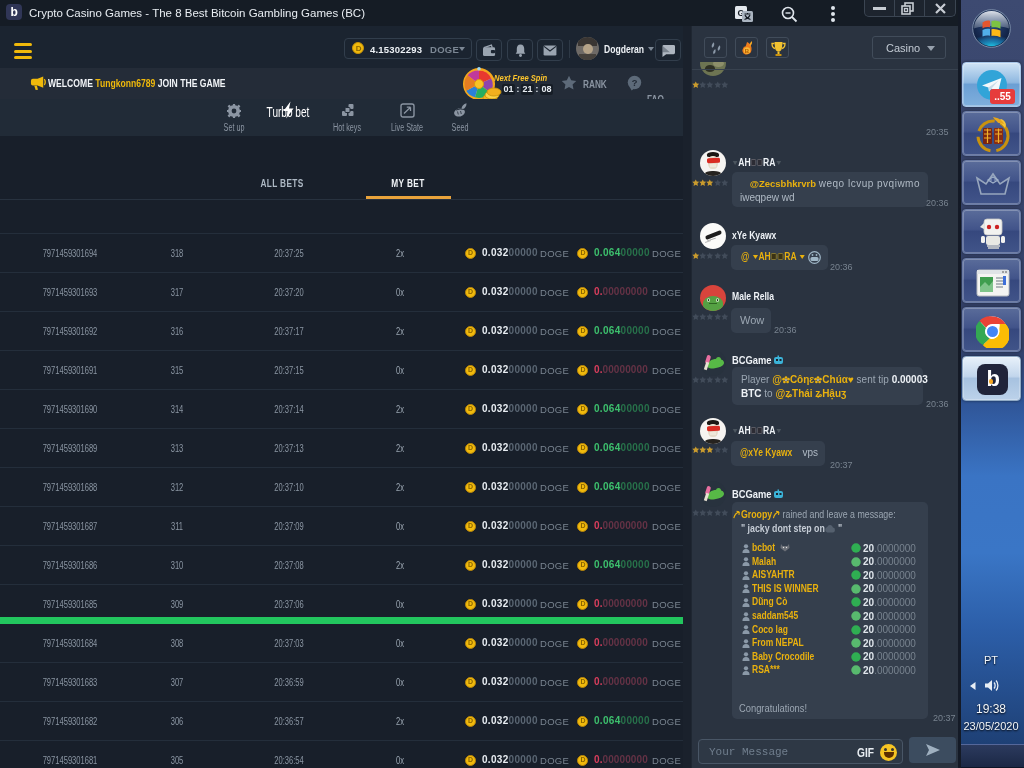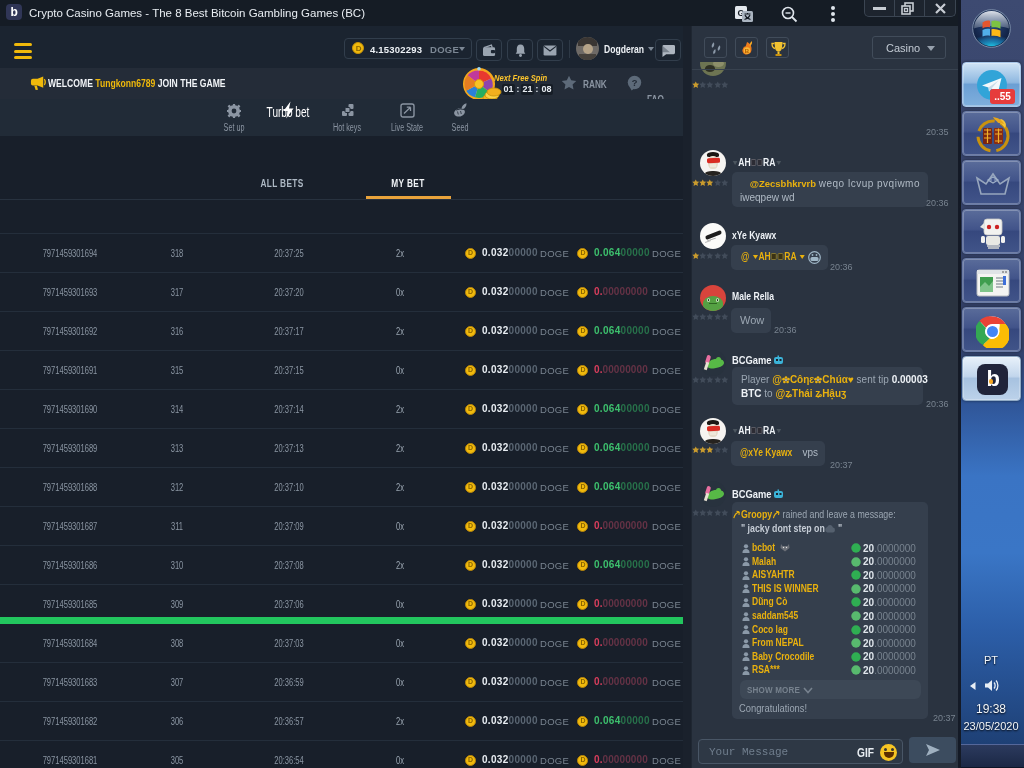--- a/index.html
+++ b/index.html
@@ -788,26 +788,20 @@
         <svg style="position:absolute;left:10px;top:163.89999999999998px" width="8" height="9" viewBox="0 0 9 10">
           <circle cx="4.5" cy="2.6" r="2.4" fill="#8b99a8"></circle>
           <path d="M0.5 10 C0.5 6.8 2 5.6 4.5 5.6 C7 5.6 8.5 6.8 8.5 10 Z" fill="#8b99a8"></path>
         </svg>
         <div style="position:absolute;left:20px;top:162.39999999999998px;font-size:10px;font-weight:bold;color:#e9b10e;white-space:nowrap"><span style="display:inline-block;transform:scaleX(0.85);transform-origin:left">RSA***</span></div>
         <svg style="position:absolute;left:119px;top:163.39999999999998px" width="10" height="10" viewBox="0 0 11 11">
           <circle cx="5.5" cy="5.5" r="5.2" fill="#58b96e"></circle>
           <path d="M5.5 1.5 A4 4 0 0 0 5.5 9.5 A4 4 0 0 1 5.5 1.5" fill="#dff3e2"></path>
         </svg>
         <div style="position:absolute;left:131px;top:162.89999999999998px;font-size:10px;color:#78838f;white-space:nowrap"><b style="color:#dfe5eb">20</b>.0000000</div>
-      <div style="position:absolute;left:8px;top:178px;width:181px;height:19px;background:#3d4856;border-radius:6px">
-        <span style="position:absolute;left:7px;top:4px;font-size:9.5px;font-weight:bold;color:#77828e;letter-spacing:0.2px"><span style="display:inline-block;transform:scaleX(0.85);transform-origin:left">SHOW MORE</span></span>
-        <svg style="position:absolute;left:63px;top:7px" width="10" height="7" viewBox="0 0 10 7">
-            <path d="M1 1 L5 5.5 L9 1" fill="none" stroke="#77828e" stroke-width="1.6"></path>
-          </svg>
-      </div>
       <div style="position:absolute;left:7px;top:200px;font-size:11px;color:#9ba6b2"><span style="display:inline-block;transform:scaleX(0.85);transform-origin:left">Congratulations!</span></div>
     </div>
     <span class="abs" style="left:250px;top:687px;font-size:9px;color:#78838f">20:37</span>
 
     <div class="abs" style="left:15px;top:713px;width:205px;height:25px;border:1px solid #495666;border-radius:4px;background:#2e3845">
       <span style="position:absolute;left:10px;top:6px;font-size:11px;color:#707e8d;font-family:'Liberation Mono',monospace">Your Message</span>
       <span style="position:absolute;left:158px;top:6px;font-size:12px;font-weight:bold;color:#e8edf2"><span style="display:inline-block;transform:scaleX(0.85);transform-origin:left">GIF</span></span>
       <div style="position:absolute;left:181px;top:3.5px;width:17px;height:17px;border-radius:50%;background:#f6c423">
         <div style="position:absolute;left:3.5px;top:4px;width:3px;height:3px;border-radius:50%;background:#333"></div>
         <div style="position:absolute;left:10.5px;top:4px;width:3px;height:3px;border-radius:50%;background:#333"></div>

